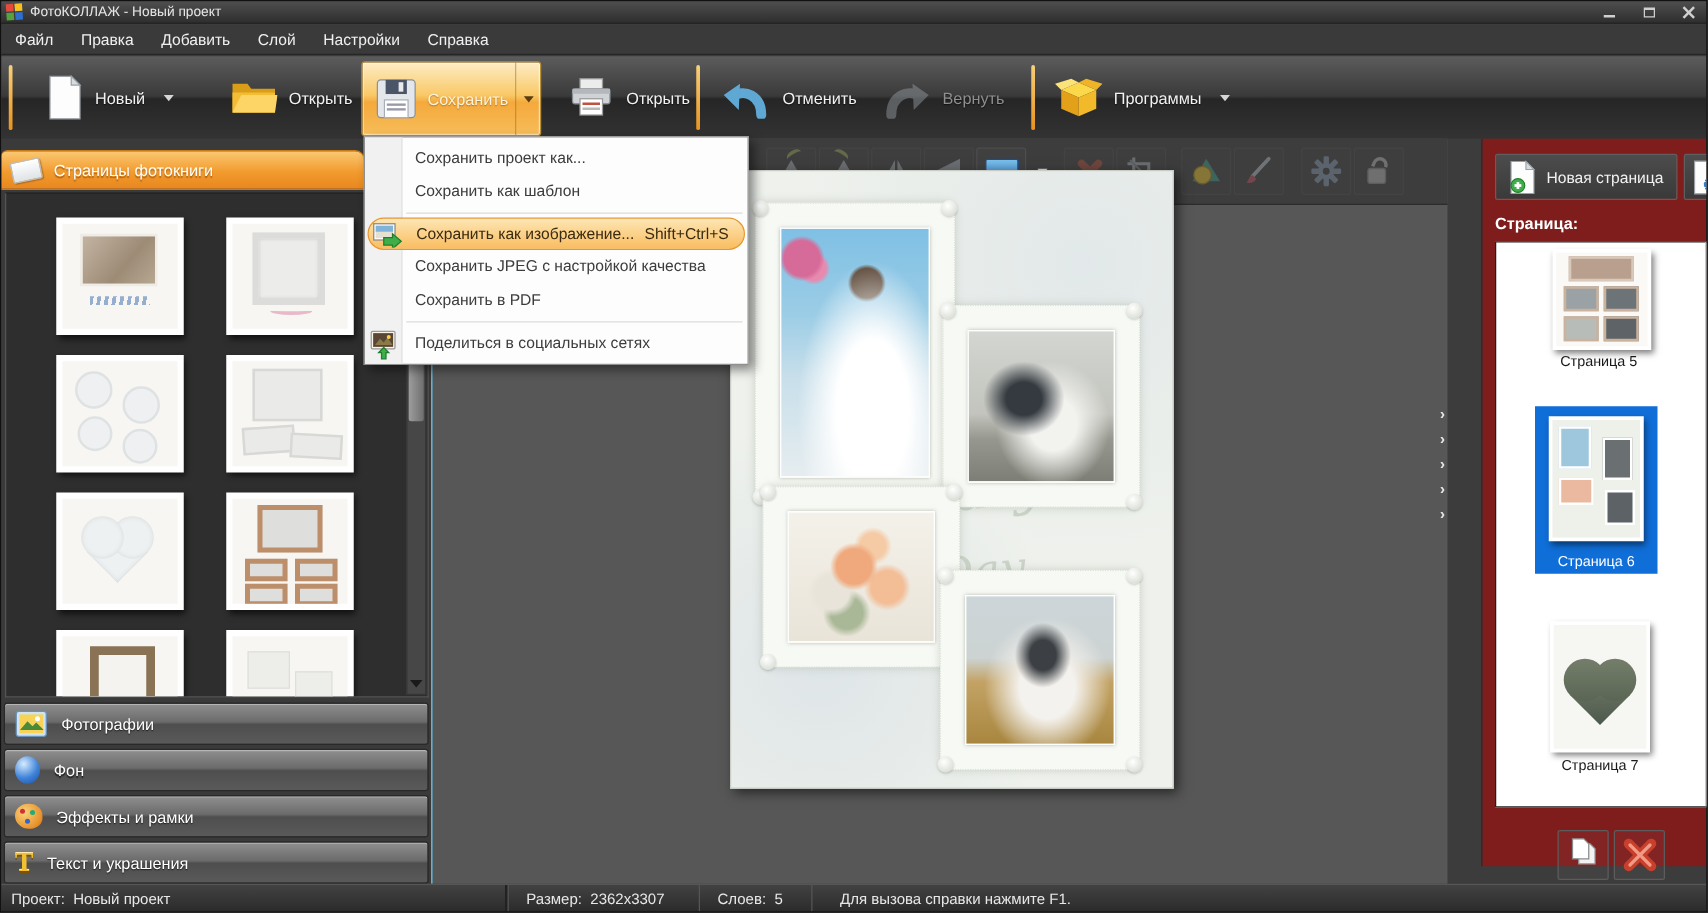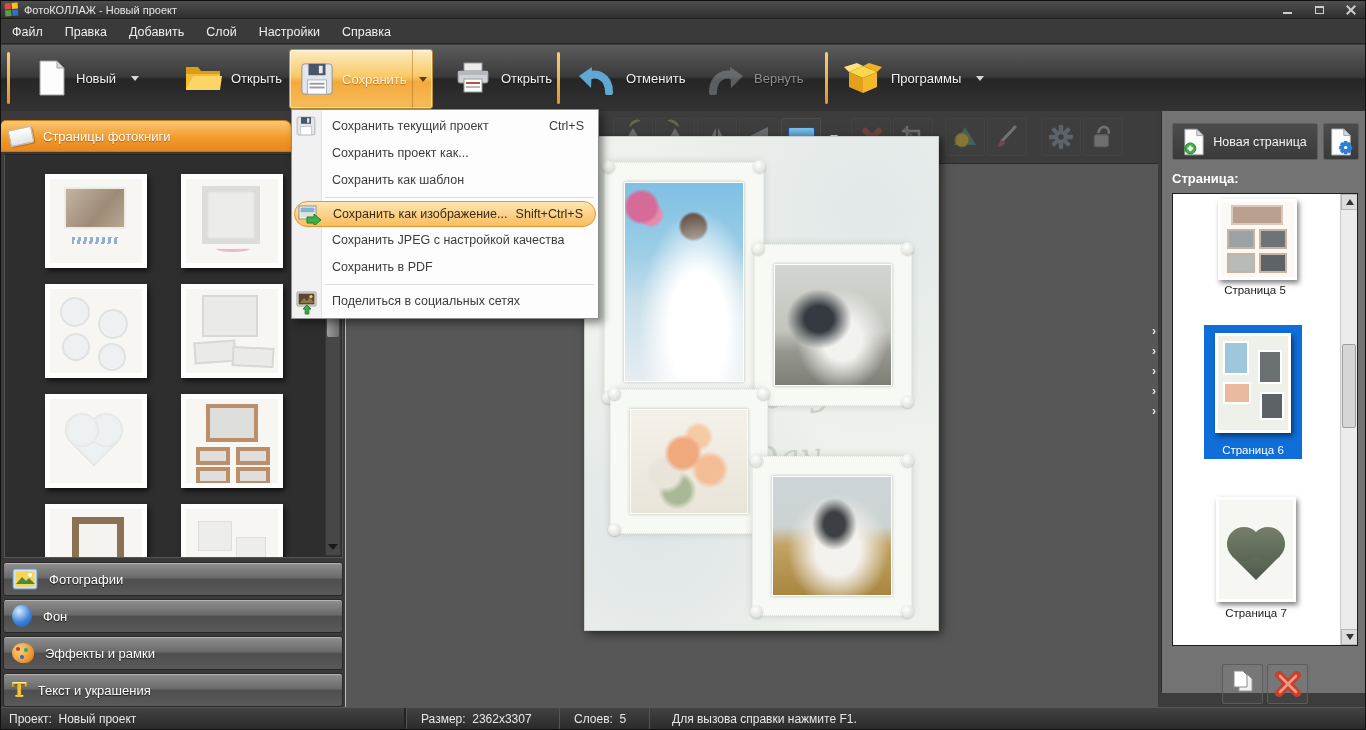--- a/index.html
+++ b/index.html
@@ -166,21 +166,21 @@
   .orb{width:20px;height:22px;border-radius:50%;
     background:radial-gradient(circle at 35% 28%, #d5ecff, #3f83d8 55%, #1c4fa0)}
   .palette-ic{width:22px;height:20px;border-radius:50% 50% 45% 55%;position:relative;
     background:radial-gradient(circle at 35% 35%, #f8d27a, #e8912c 70%, #c06a14)}
   .palette-ic::before{content:"";position:absolute;left:4px;top:4px;width:4px;height:4px;border-radius:50%;
     background:#c33;box-shadow:8px 1px 0 #2a7, 4px 8px 0 #36c}
   .tgold{font-family:"Liberation Serif",serif;font-weight:bold;font-size:22px;color:#f3c12f;
     text-shadow:0 1px 0 #7c5200, 0 -1px 0 #ffe9a8;line-height:20px}
 
   
-  .right-panel{position:absolute;right:0;top:110px;width:204px;bottom:36px;background:#737373;
+  .right-panel{position:absolute;right:0;top:110px;width:180px;bottom:36px;background:#7f1d1d;
     border-left:1px solid #2b2b2b}
   .rp-btn{position:absolute;border:1px solid #5f5f5f;border-radius:2px;background:linear-gradient(#4c4c4c,#3a3a3a);
     display:flex;align-items:center;justify-content:center;gap:8px;color:#f2f2f2;font-size:12.5px}
   .rp-new{left:10px;top:12px;width:146px;height:37px}
   .rp-set{left:161px;top:12px;width:36px;height:37px}
   .rp-label{position:absolute;left:10px;top:60px;font-size:13px;font-weight:bold;color:#fff}
   .pages-list{position:absolute;left:10px;top:82px;width:186px;height:453px;background:#fff;
     border:1px solid #1f1f1f;overflow:hidden}
   .pg-thumb{position:absolute;background:#fff;box-shadow:2px 3px 5px rgba(0,0,0,.5);padding:3px}
   .pg-caption{position:absolute;font-size:11.5px;color:#1a1a1a;text-align:center;width:120px}
@@ -686,32 +686,20 @@
   <div class="statusbar">
     <div class="sb-sec sb-1">Проект:&nbsp; Новый проект</div>
     <div class="sb-sec sb-2">Размер:&nbsp; 2362x3307</div>
     <div class="sb-sec sb-3">Слоев:&nbsp; 5</div>
     <div class="sb-sec sb-4">Для вызова справки нажмите F1.</div>
   </div>
 
   <div class="dropdown">
     <div class="dd-gutter"></div>
 
-    <div class="dd-item">
-      <span class="dd-ic">
-        <svg width="20" height="20" viewBox="0 0 36 36">
-            <rect x="2" y="2" width="32" height="32" rx="3" fill="#e3e7ec" stroke="#8a8f96"></rect>
-            <rect x="9" y="2" width="18" height="12" fill="#4a5668"></rect>
-            <rect x="20" y="4" width="4" height="8" fill="#eaeaea"></rect>
-            <rect x="8" y="19" width="20" height="15" fill="#fff" stroke="#a8aeb6"></rect>
-          </svg>
-      </span>
-      <span>Сохранить текущий проект</span>
-      <span class="sc">Ctrl+S</span>
-    </div>
 
     <div class="dd-item">
       <span>Сохранить проект как...</span>
     </div>
 
     <div class="dd-item">
       <span>Сохранить как шаблон</span>
     </div>
 
     <div class="dd-sep"></div>

